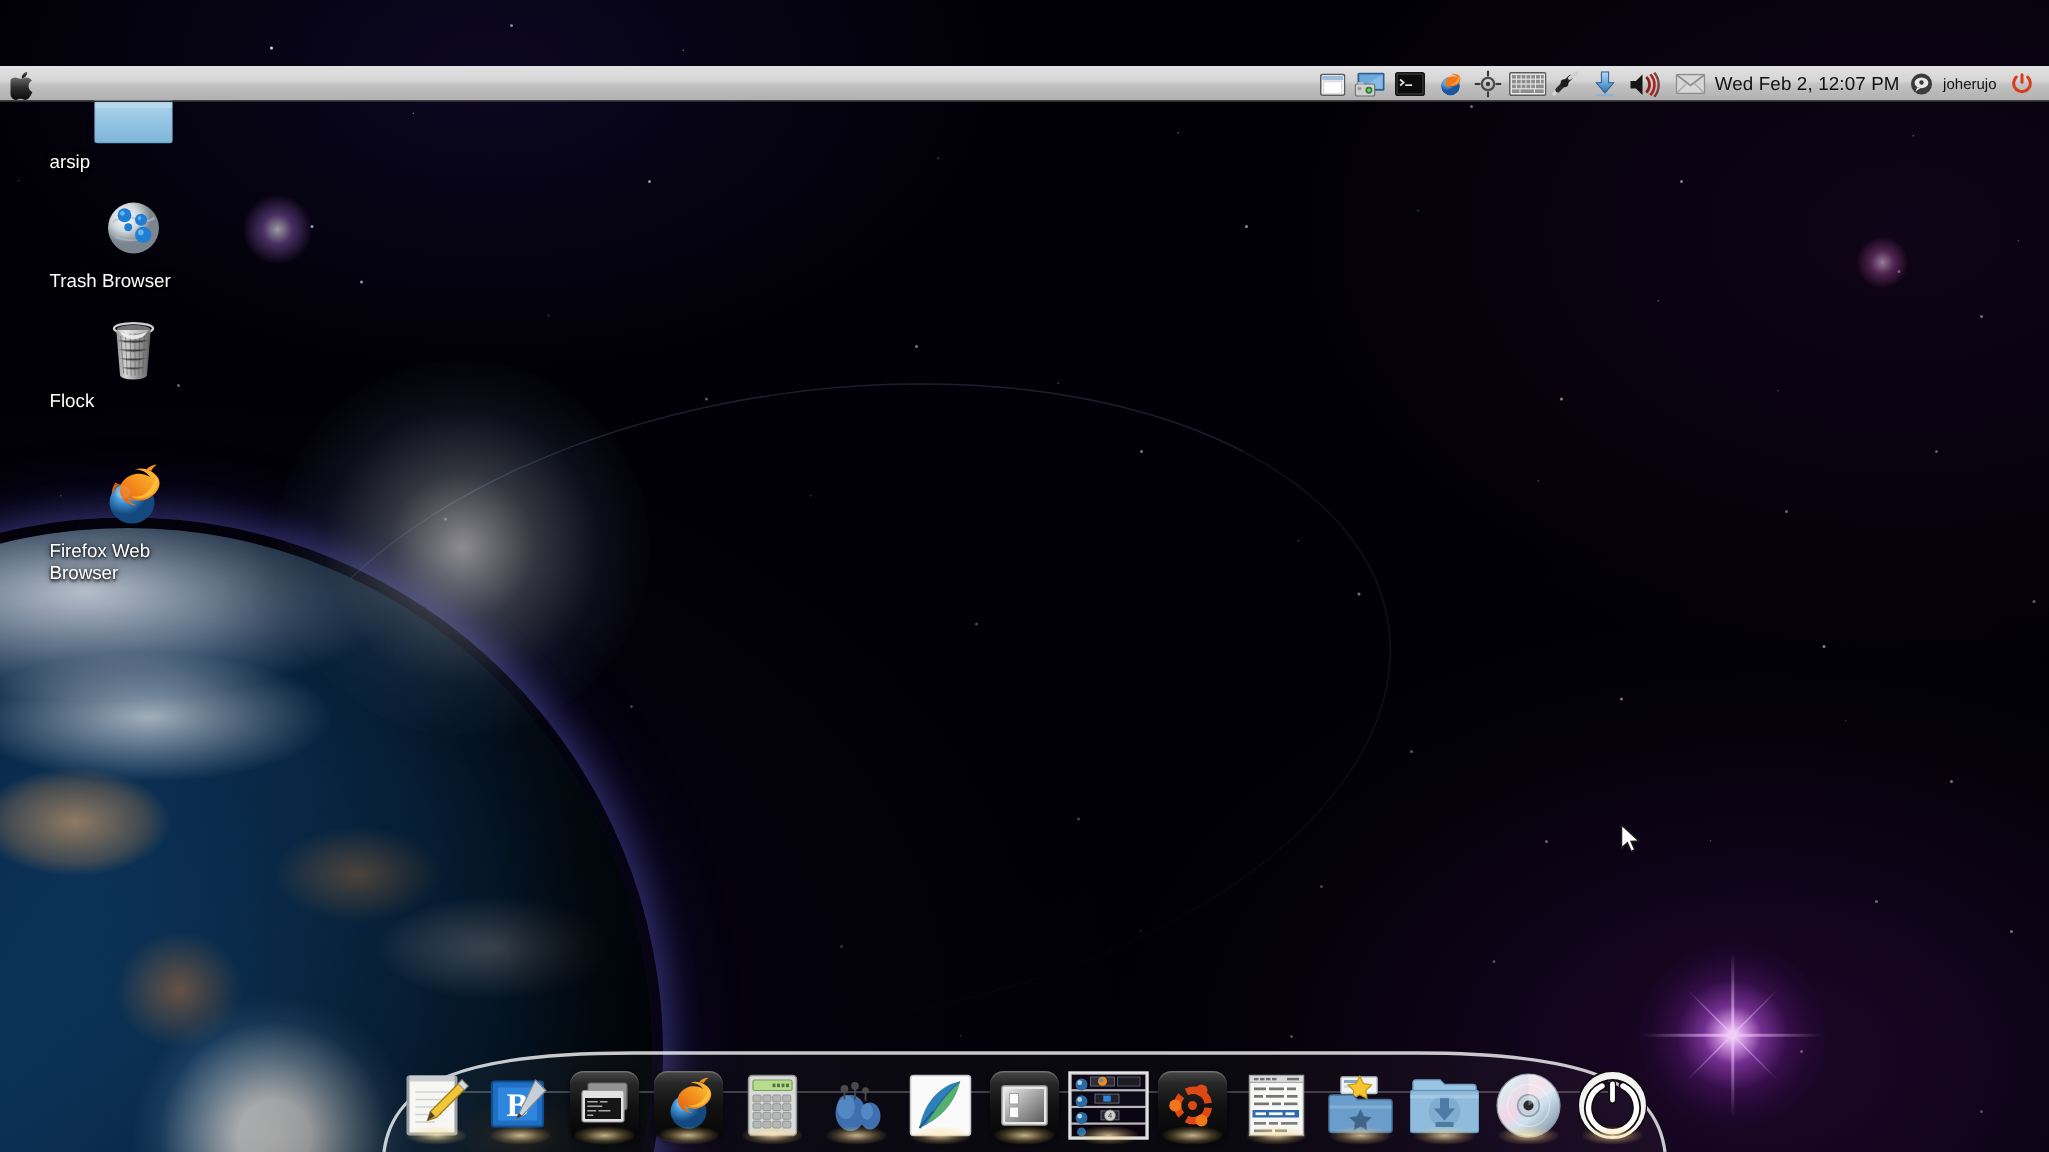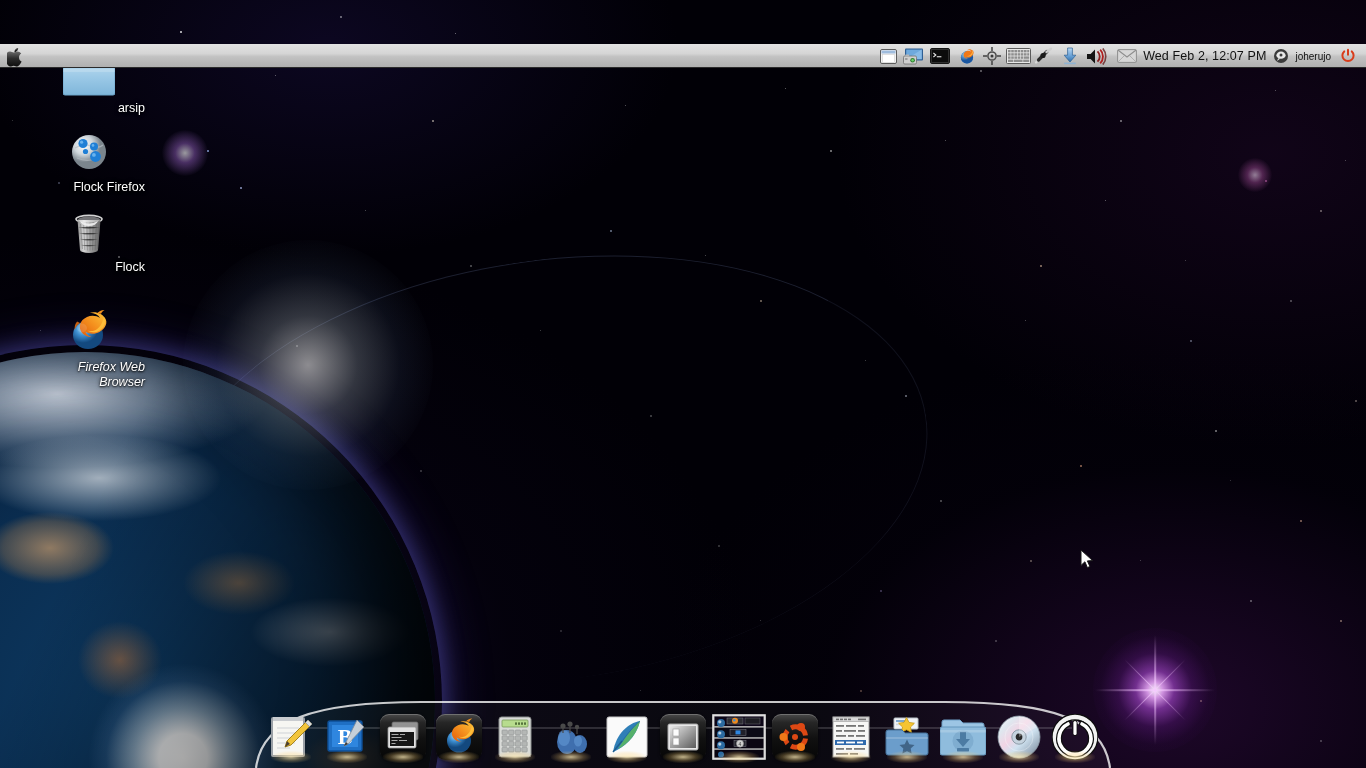--- a/index.html
+++ b/index.html
@@ -171,21 +171,21 @@
   .tray-icon {
     width:26px; height:22px; display:flex; align-items:center; justify-content:center;
   }
   .tray-icon svg { display:block; }
 
   .clock-text { padding:0 4px 0 2px; font-size:12.5px; color:#111; white-space:nowrap; letter-spacing:.1px; }
   .user-text { padding:0 6px 0 3px; font-size:10px; color:#111; white-space:nowrap; }
 
   
   .desk-icon {
-    position:absolute; width:112px; text-align:right;
+    position:absolute; width:112px; text-align:left;
     color:#fff; font-size:12.5px; line-height:15px;
     text-shadow:0 1px 2px rgba(0,0,0,.95), 0 0 4px rgba(0,0,0,.8);
     z-index:10;
   }
   .desk-icon .glyph { height:52px; display:flex; align-items:flex-end; justify-content:center; margin-bottom:4px; }
   .desk-icon .label { display:block; }
 
   
   #dock {
     position:absolute; left:252px; bottom:0; width:862px; height:84px;
@@ -448,21 +448,21 @@
       <path d="M12 30 q9 4 18 1" fill="none" stroke="#b7bec4" stroke-width="1.2" opacity=".6"></path>
       <circle cx="18" cy="15.5" r="4.6" fill="#1f7fd6"></circle>
       <circle cx="16.6" cy="14.2" r="1.6" fill="#7cc0f5" opacity=".8"></circle>
       <circle cx="29" cy="18.5" r="4" fill="#1f7fd6"></circle>
       <circle cx="28" cy="17.4" r="1.3" fill="#7cc0f5" opacity=".8"></circle>
       <circle cx="30.5" cy="28.5" r="5.4" fill="#1f7fd6"></circle>
       <circle cx="28.9" cy="26.9" r="1.9" fill="#7cc0f5" opacity=".8"></circle>
       <circle cx="20.5" cy="23.5" r="2.6" fill="#1f7fd6"></circle>
     </svg>
   </div>
-  <span class="label">Flock Firefox</span>
+  <span class="label">Trash Browser</span>
 </div>
 
 <div class="desk-icon" style="left:33px;top:204px;">
   <div class="glyph">
     <svg width="46" height="48" viewBox="0 0 46 48">
       <defs>
         <linearGradient id="trg" x1="0" y1="0" x2="1" y2="0">
           <stop offset="0%" stop-color="#9d9d9d"></stop>
             <stop offset="28%" stop-color="#e8e8e8"></stop>
           <stop offset="58%" stop-color="#a9a9a9"></stop>
@@ -486,21 +486,21 @@
         <path d="M14.4 31 q8.6 3 17.2 0"></path>
           <path d="M15.4 37 q7.6 2.6 15.2 0"></path>
       </g>
       <path d="M14 13 q9 5 18 0 q-2 5 -9 5 q-7 0 -9 -5 Z" fill="#f1f1f1" opacity=".9"></path>
       <ellipse cx="23" cy="11.4" rx="11.2" ry="2.8" fill="#ffffff" opacity=".45"></ellipse>
     </svg>
   </div>
   <span class="label">Flock</span>
 </div>
 
-<div class="desk-icon" style="left:33px;top:304px;font-style:italic;">
+<div class="desk-icon" style="left:33px;top:304px;">
   <div class="glyph">
     <svg width="52" height="50" viewBox="0 0 52 50">
       <defs>
         <radialGradient id="ffgl" cx=".33" cy=".28">
           <stop offset="0%" stop-color="#a8ddf8"></stop>
             <stop offset="48%" stop-color="#3d8ed0"></stop>
           <stop offset="100%" stop-color="#13497f"></stop>
         </radialGradient>
         <linearGradient id="fire1" x1="0" y1="1" x2="1" y2="0">
           <stop offset="0%" stop-color="#e05a0c"></stop>

